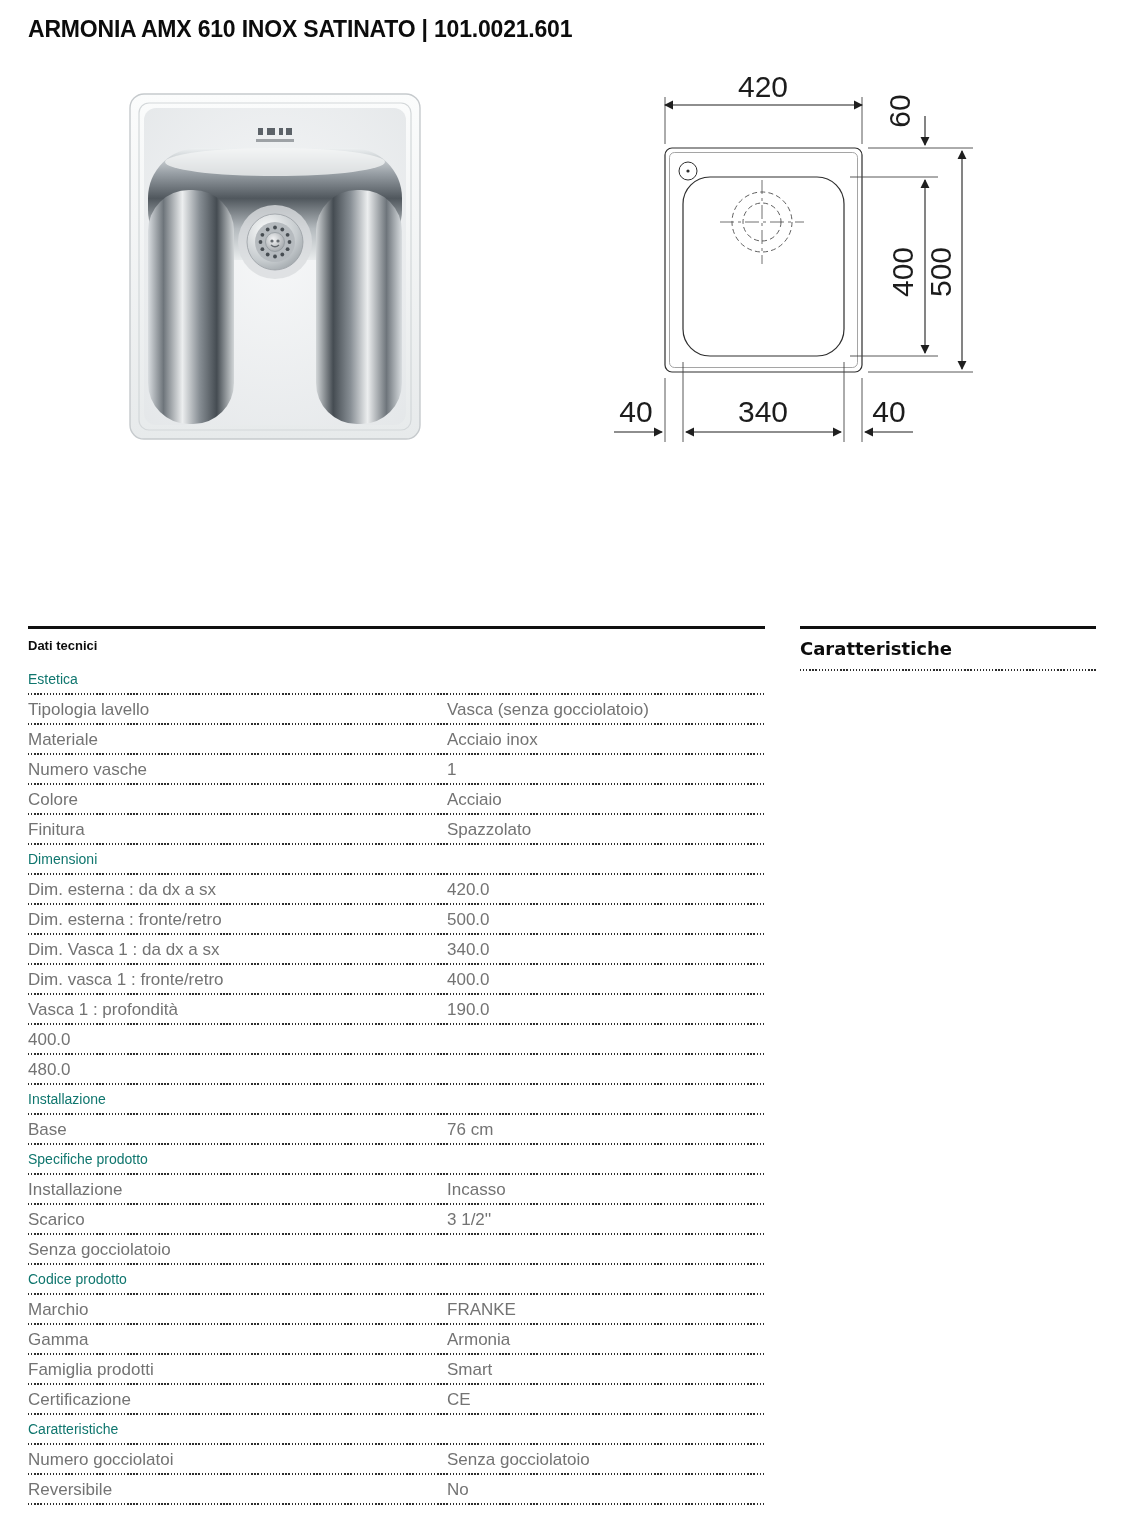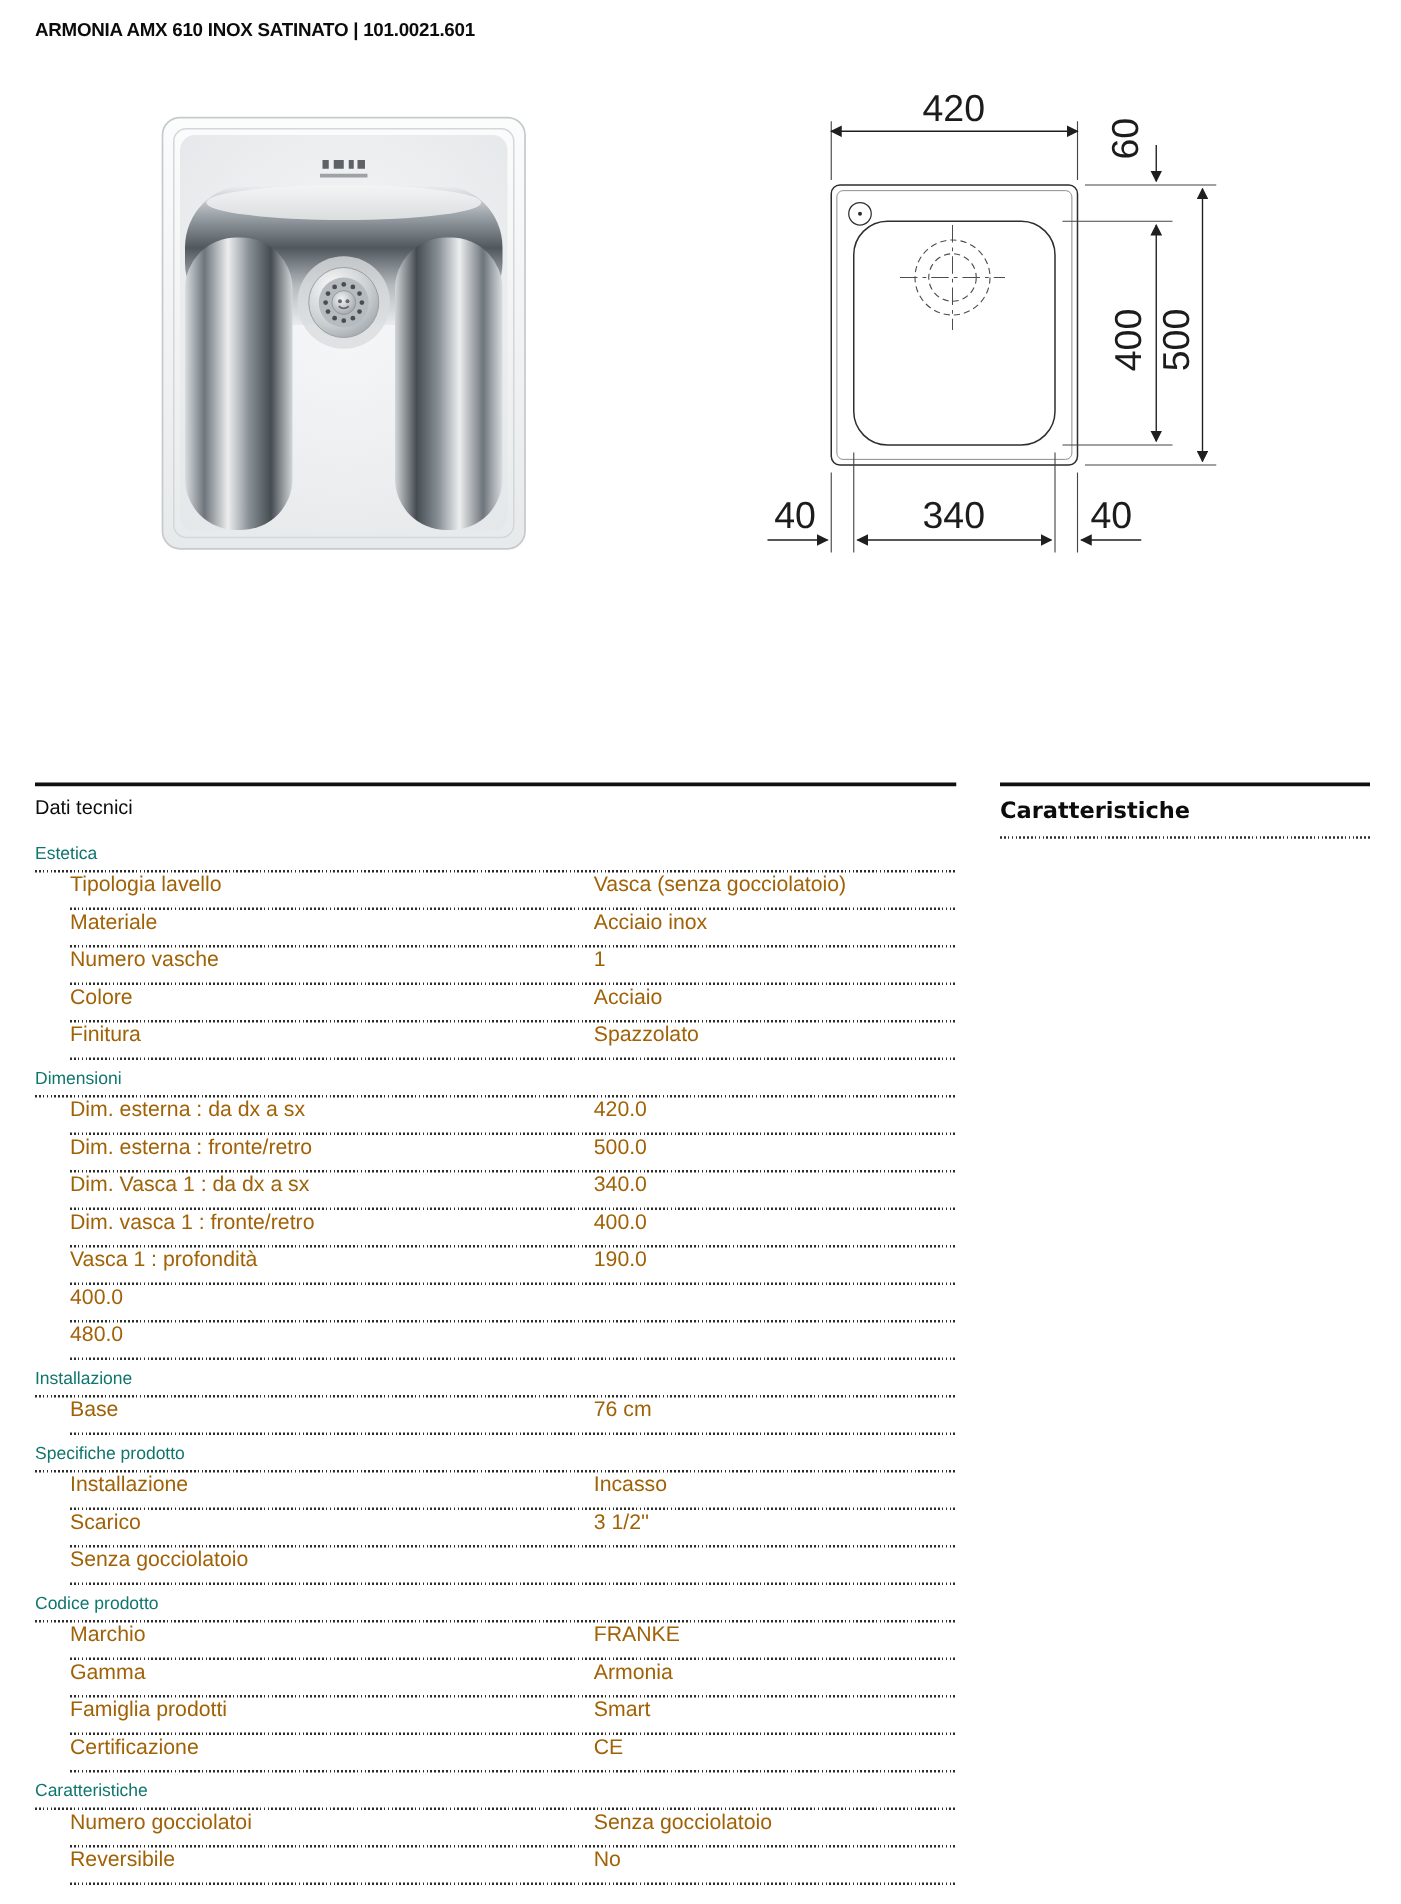--- a/index.html
+++ b/index.html
@@ -1,38 +1,38 @@
 <!DOCTYPE html>
 <html><head>
 <meta charset="utf-8">
 <style>
   html,body{margin:0;padding:0;background:#fff;}
   .page{position:relative;width:1121px;height:1523px;background:#fff;overflow:hidden;
         font-family:"Liberation Sans",sans-serif;color:#161616;}
 
-  .page-title{position:absolute;left:28px;top:16px;font-size:15px;font-weight:bold;
+  .page-title{position:absolute;left:28px;top:16px;font-size:23px;font-weight:bold;
               letter-spacing:-0.2px;color:#0c0c0c;white-space:nowrap;}
 
   .photo{position:absolute;left:128px;top:92px;width:294px;height:350px;}
   .tech-drawing{position:absolute;left:600px;top:70px;width:521px;height:400px;}
 
   
   .spec-table{position:absolute;left:28px;top:626px;width:737px;}
   .side-panel{position:absolute;left:800px;top:626px;width:296px;}
   .topline{height:3px;background:#101010;}
-  .tbl-title{font-size:16px;font-weight:normal;padding:9px 0 12px 0;color:#0c0c0c;}
+  .tbl-title{font-size:13px;font-weight:bold;padding:9px 0 12px 0;color:#0c0c0c;}
   .side-title{font-family:"DejaVu Sans",sans-serif;font-size:18px;font-weight:bold;
               padding:9px 0 10px 0;color:#0c0c0c;}
   .dotline{height:2px;background-image:repeating-linear-gradient(to right,
            #2d2d2d 0,#2d2d2d 1.3px,transparent 1.3px,transparent 3.1px);}
   .sec-h{position:relative;height:30px;line-height:28px;font-size:14px;font-weight:normal;color:#0f766e;}
   .sec-h::after,.row::after{content:"";position:absolute;left:0;right:0;bottom:0;height:2px;
            background-image:repeating-linear-gradient(to right,
            #2d2d2d 0,#2d2d2d 1.3px,transparent 1.3px,transparent 3.1px);}
-  .row{position:relative;height:30px;display:flex;font-size:17px;color:#a16207;margin-left:28px;}
+  .row{position:relative;height:30px;display:flex;align-items:center;font-size:17px;color:#737373;}
   .row .lbl{width:419px;flex:0 0 419px;white-space:nowrap;}
   .row .val{flex:1;white-space:nowrap;}
 
   .dim-text{font-family:"Liberation Sans",sans-serif;font-size:30px;fill:#1c1c1c;}
 </style>
 </head>
 <body>
 
 <div class="page">
 

